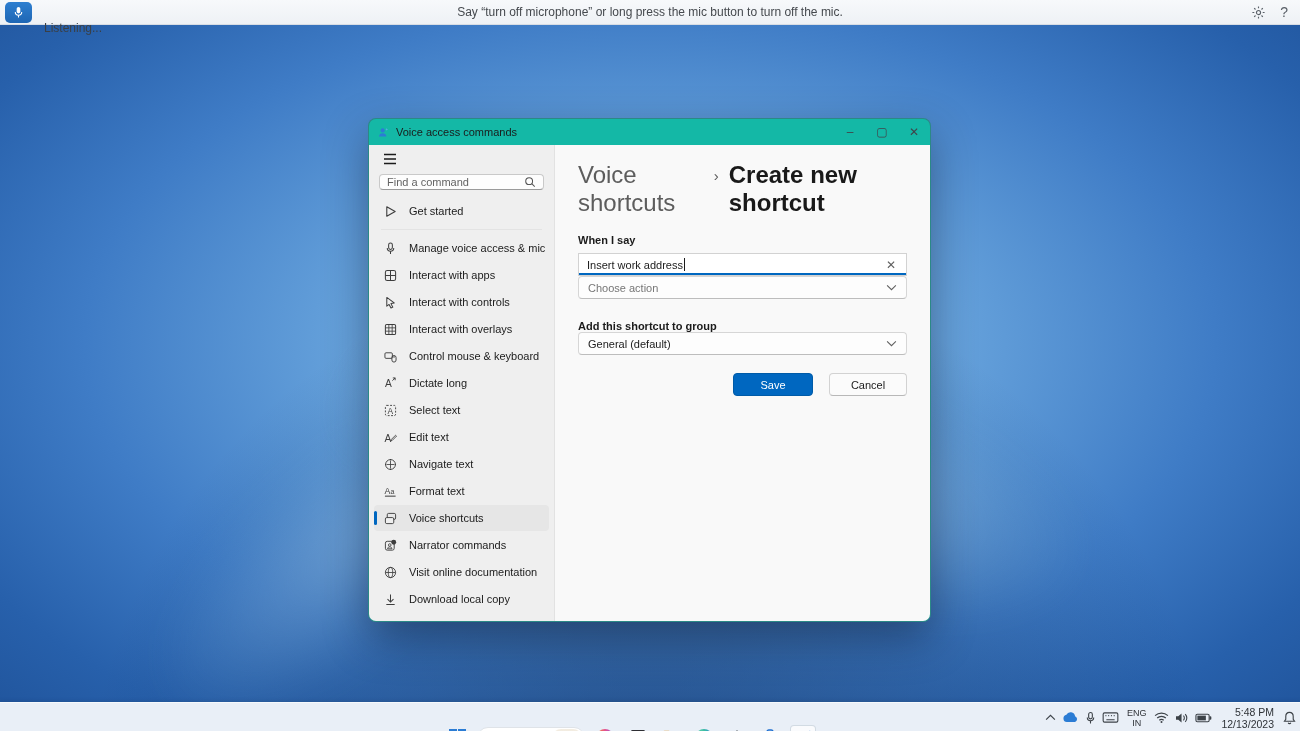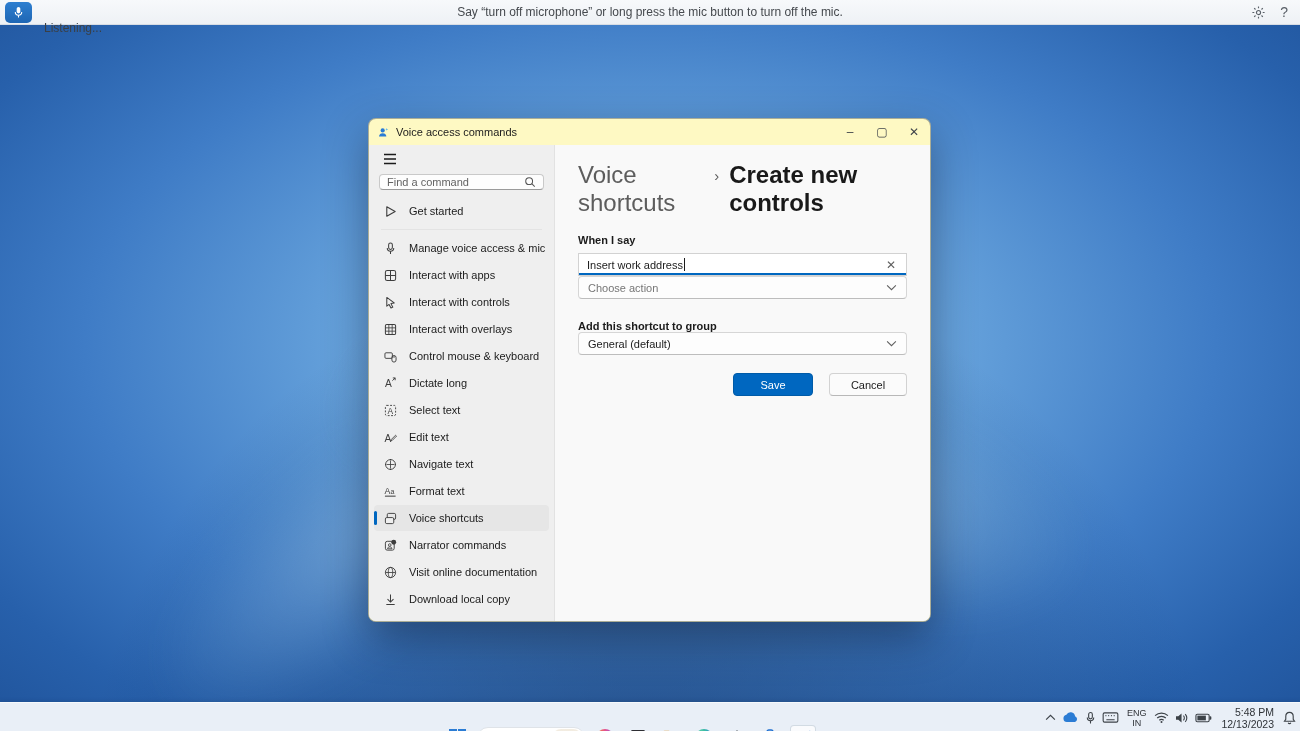--- a/index.html
+++ b/index.html
@@ -26,21 +26,21 @@
   .petal { position:absolute; border-radius:50%; filter:blur(22px); opacity:.45; }
   .petal.p1 { width:560px; height:210px; left:320px; top:190px; transform:rotate(-24deg);
     background:radial-gradient(ellipse, #cfe7f9 0%, rgba(160,205,240,0.4) 55%, transparent 75%); }
   .petal.p2 { width:620px; height:230px; left:470px; top:330px; transform:rotate(18deg);
     background:radial-gradient(ellipse, #b8dcf6 0%, rgba(130,185,230,0.35) 55%, transparent 75%); }
   .petal.p3 { width:480px; height:190px; left:120px; top:420px; transform:rotate(-40deg);
     background:radial-gradient(ellipse, rgba(170,210,242,0.8) 0%, rgba(120,175,225,0.3) 55%, transparent 75%); }
 
   
   .win { position:absolute; left:368px; top:118px; width:563px; height:504px;
-    background:#fef9c3; border:1px solid rgba(70,80,95,0.45); border-radius:8px;
+    background:#14b8a6; border:1px solid rgba(70,80,95,0.45); border-radius:8px;
     box-shadow:0 16px 44px rgba(10,25,50,0.45); overflow:hidden; z-index:40; display:flex; flex-direction:column; }
   .win-titlebar { height:26px; display:flex; align-items:center; padding-left:8px; flex:0 0 auto; }
   .win-title { font-size:11px; color:#1b1b1b; margin-left:6px; }
   .win-controls { margin-left:auto; display:flex; height:100%; }
   .wc-btn { width:32px; height:100%; display:flex; align-items:center; justify-content:center;
     font-size:12px; color:#40454b; }
   .win-body { flex:1; display:flex; min-height:0; }
 
   
   .sidebar { width:186px; background:#efefef; border-right:1px solid #e2e2e2;
@@ -316,21 +316,21 @@
             </span>
             <span class="sb-label">Download local copy</span>
           </div>
         </div>
       </div>
 
       <div class="main">
         <div class="breadcrumb">
           <span class="bc-parent">Voice shortcuts</span>
           <span class="bc-chev">›</span>
-          <span class="bc-current">Create new controls</span>
+          <span class="bc-current">Create new shortcut</span>
         </div>
 
         <div class="fld-label lbl-1">When I say</div>
         <div class="txtfield">
           <span class="txt-value">Insert work address</span>
             <span class="caret"></span>
           <span class="clear-x">✕</span>
         </div>
 
         <div class="dropdown">

